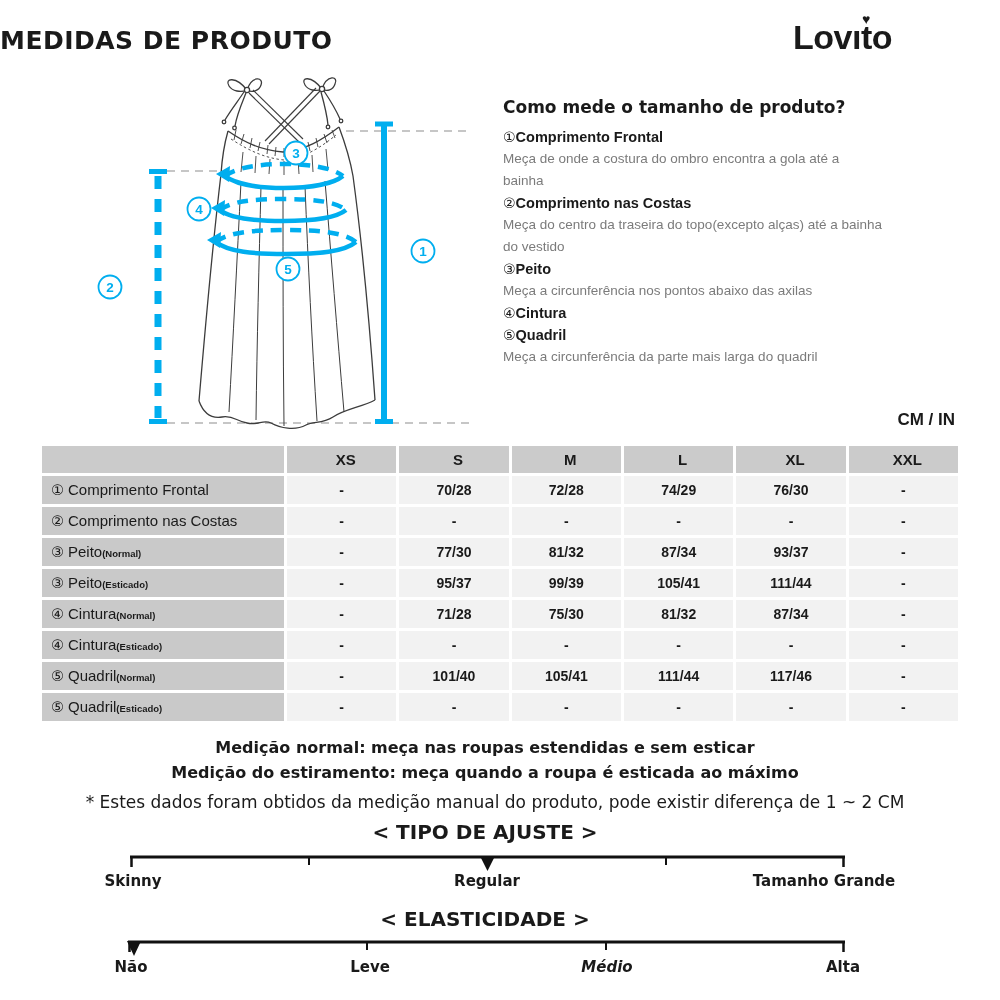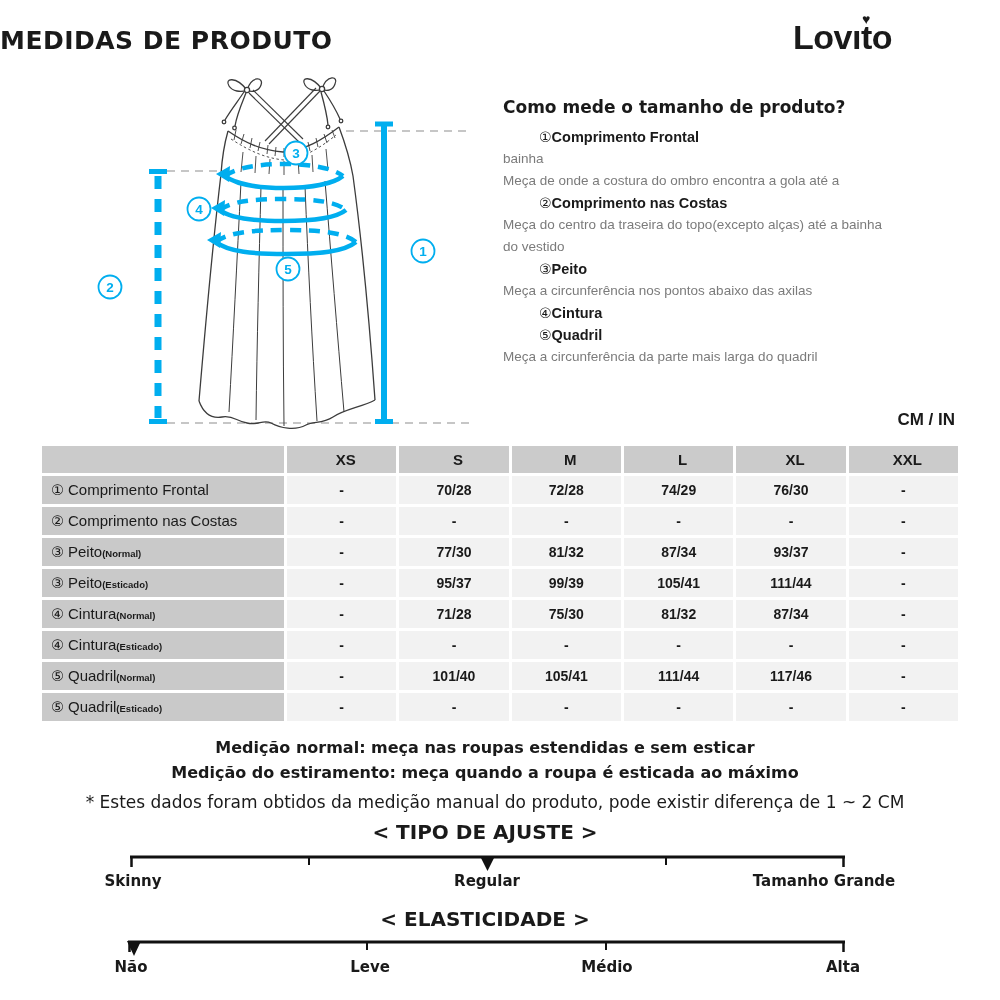--- a/index.html
+++ b/index.html
@@ -10,21 +10,21 @@
   
   .page-title{left:0;top:26px;width:970px;text-align:left;
     font-family:"DejaVu Sans",sans-serif;font-weight:bold;font-size:25px;letter-spacing:.5px;}
   .brand{left:793px;top:18px;font-weight:bold;font-size:34px;letter-spacing:-.5px;white-space:nowrap;}
   .brand .heart{position:absolute;left:69px;top:-7px;font-size:14px;}
 
   
   .guide{left:503px;top:95px;width:470px;}
   .guide-heading{font-family:"DejaVu Sans",sans-serif;font-weight:bold;font-size:17px;
     line-height:24px;margin-bottom:7px;white-space:nowrap;}
-  .g-label{font-size:14.5px;font-weight:bold;line-height:22px;white-space:nowrap;margin-left:36px;}
+  .g-label{font-size:14.5px;font-weight:bold;line-height:22px;white-space:nowrap;}
   .g-label .gnum{font-family:"DejaVu Sans",sans-serif;font-weight:normal;font-size:14px;}
   .g-desc{font-size:13.5px;color:#7b7b7b;line-height:22px;white-space:nowrap;}
   .unit-label{top:410px;right:45px;font-weight:bold;font-size:17px;}
 
   
   .size-table{left:42px;top:446px;width:916px;display:grid;
     grid-template-columns:242px repeat(6,1fr);gap:3px;}
   .size-table .hcell{background:#cbcbcb;height:27px;display:flex;align-items:center;
     justify-content:center;font-weight:bold;font-size:15px;padding-left:8px;}
   .size-table .lcell{background:#c9c9c9;height:28px;display:flex;align-items:baseline;
@@ -173,22 +173,22 @@
         <text x="199" y="214" fill="#00AEEF">4</text>
         <circle cx="288" cy="269" r="11.5" fill="#fff" stroke="#00AEEF" stroke-width="1.8"></circle>
         <text x="288" y="274" fill="#00AEEF">5</text>
       </g>
     </g>
   </svg>
 
   <div class="abs guide">
     <div class="guide-heading">Como mede o tamanho de produto?</div>
     <div class="g-label"><span class="gnum">①</span><span>Comprimento Frontal</span></div>
+    <div class="g-desc">Meça de onde a costura do ombro encontra a gola até a</div>
     <div class="g-desc">bainha</div>
-    <div class="g-desc">Meça de onde a costura do ombro encontra a gola até a</div>
     <div class="g-label"><span class="gnum">②</span><span>Comprimento nas Costas</span></div>
     <div class="g-desc">Meça do centro da traseira do topo(excepto alças) até a bainha</div>
     <div class="g-desc">do vestido</div>
     <div class="g-label"><span class="gnum">③</span><span>Peito</span></div>
     <div class="g-desc">Meça a circunferência nos pontos abaixo das axilas</div>
     <div class="g-label"><span class="gnum">④</span><span>Cintura</span></div>
     <div class="g-label"><span class="gnum">⑤</span><span>Quadril</span></div>
     <div class="g-desc">Meça a circunferência da parte mais larga do quadril</div>
   </div>
 
@@ -326,17 +326,17 @@
     <path d="M128 12 H845" stroke="#111" stroke-width="3"></path>
     <path d="M129.5 12 V22" stroke="#111" stroke-width="2.5"></path>
     <path d="M843.5 12 V22" stroke="#111" stroke-width="2.5"></path>
     <path d="M367 12 V20" stroke="#111" stroke-width="2"></path>
     <path d="M606 12 V20" stroke="#111" stroke-width="2"></path>
     <polygon points="127,11 141,11 134,26" fill="#111"></polygon>
   </svg>
   <div class="abs scale-labels" style="left:0;top:958px;width:1000px;height:20px;">
     <span style="left:131px;">Não</span>
     <span style="left:370px;">Leve</span>
-    <span style="left:607px;">Médio</span>
+    <span style="left:607px;font-style:italic;">Médio</span>
     <span style="left:843px;">Alta</span>
   </div>
 
 </div>
 
 </body></html>

